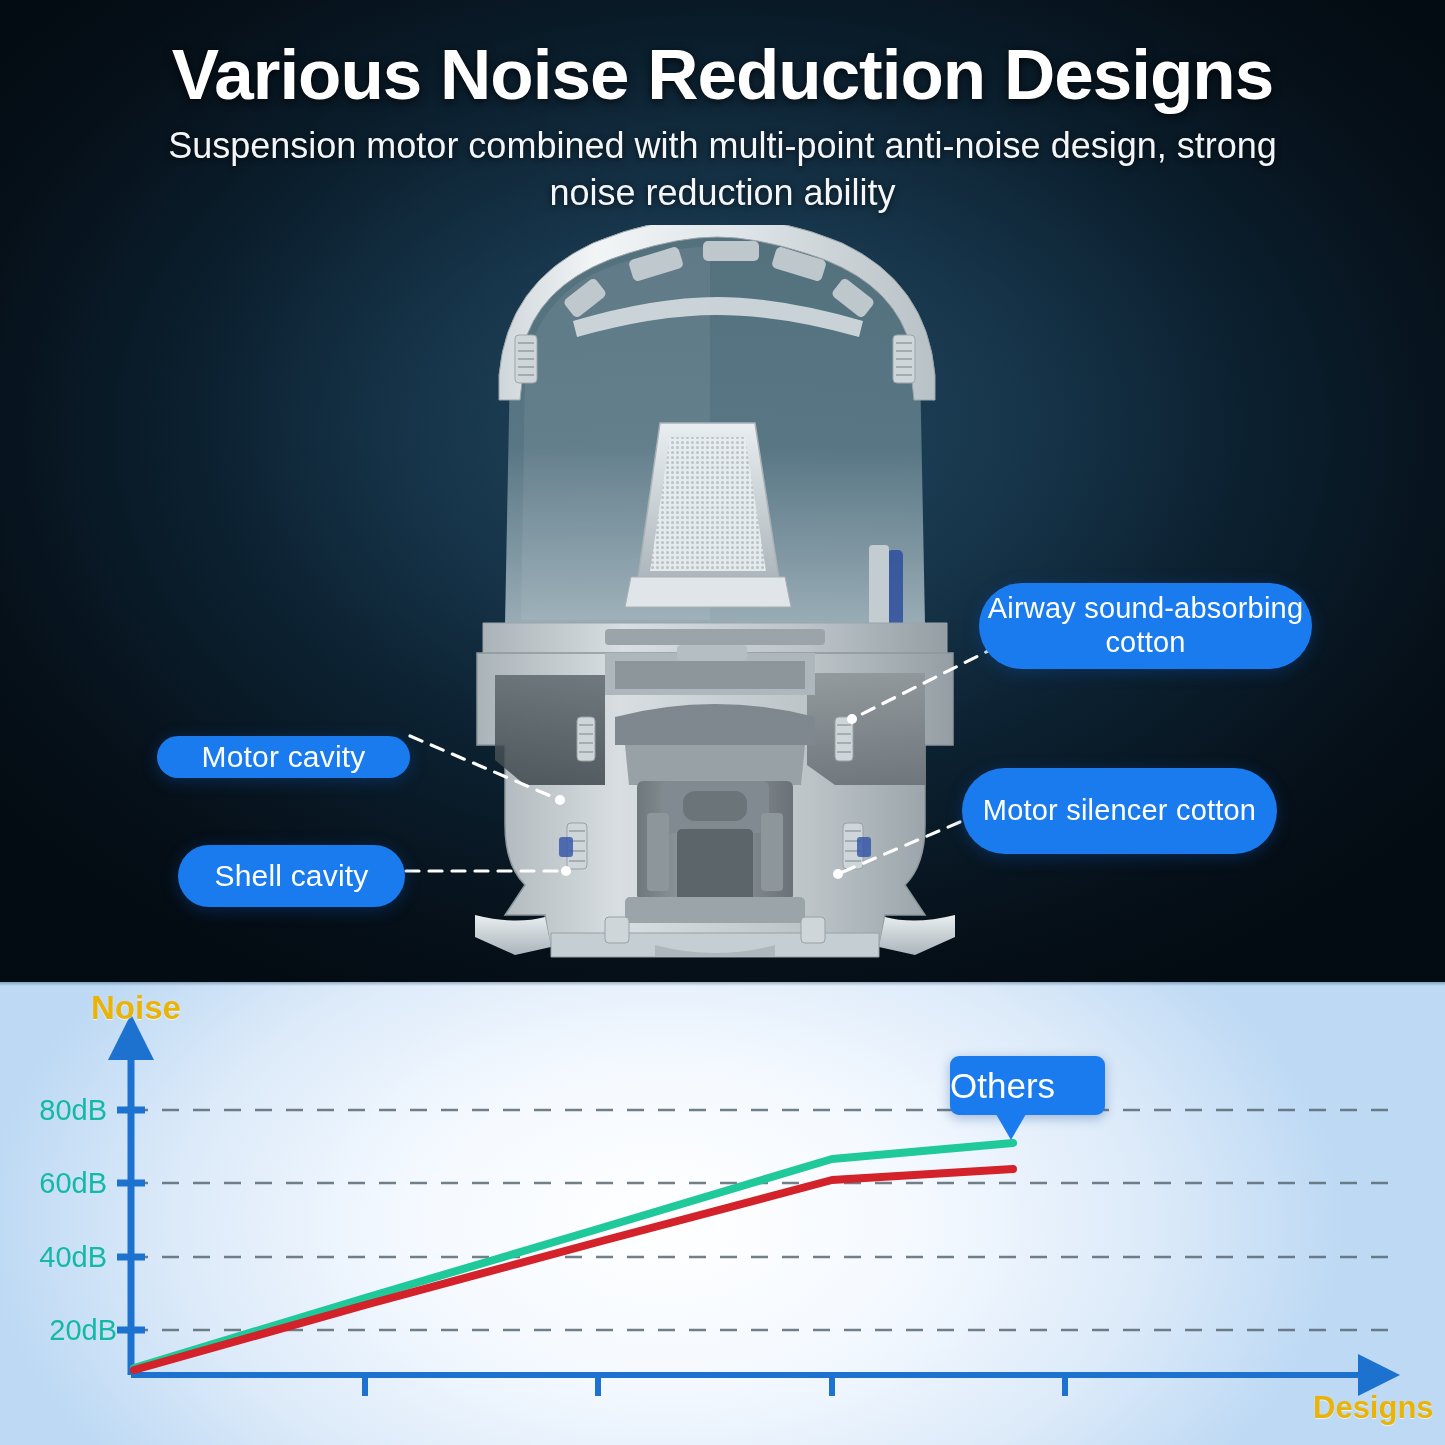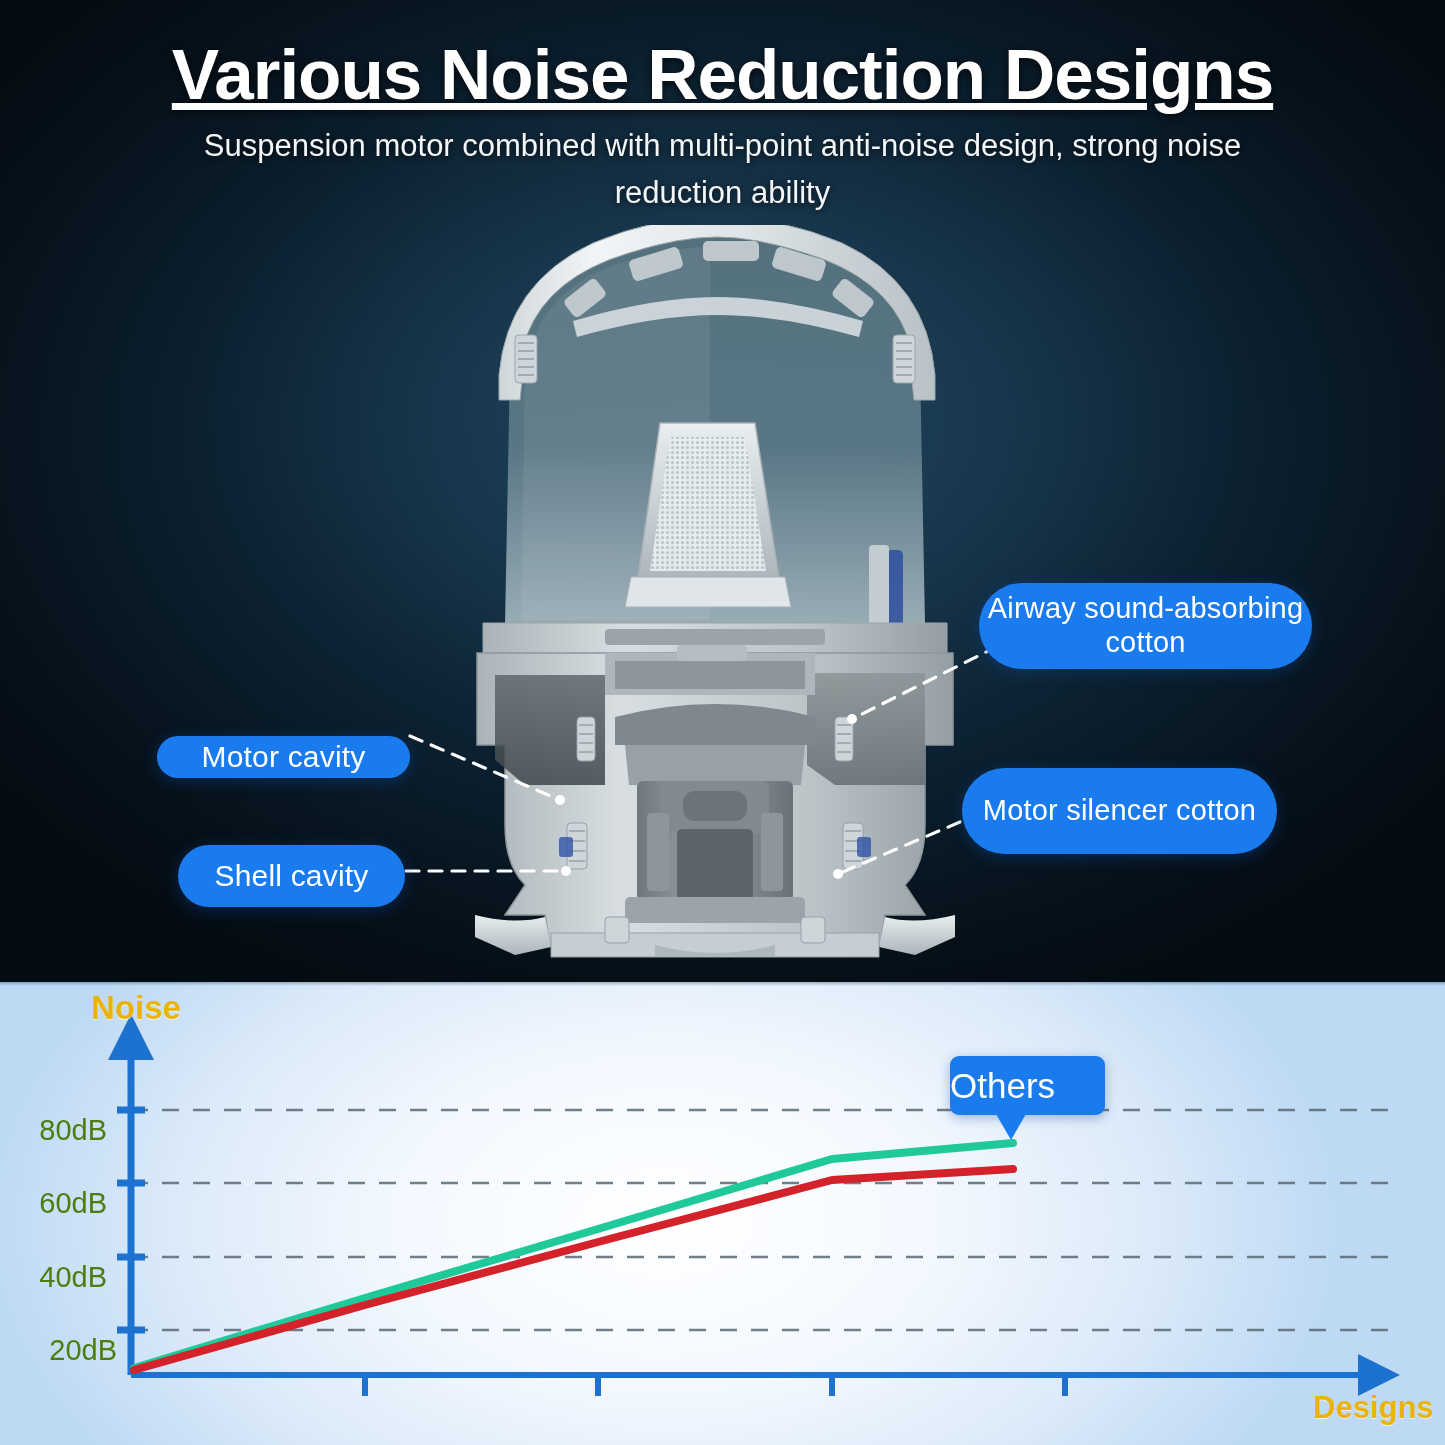--- a/index.html
+++ b/index.html
@@ -21,25 +21,24 @@
     position:absolute;inset:0;
     background:radial-gradient(ellipse 760px 520px at 50% 40%, rgba(60,120,160,.18) 0%, rgba(10,30,45,0) 70%);
     pointer-events:none;
   }
 
   .title{
     position:absolute;left:0;top:34px;width:1445px;text-align:center;
     font-size:71px;font-weight:700;color:#ffffff;letter-spacing:-1px;
     text-shadow:0 2px 10px rgba(0,0,0,.75);
     white-space:nowrap;
-    text-decoration:underline;
   }
   .subtitle{
     position:absolute;left:50%;transform:translateX(-50%);top:122px;width:1130px;
-    text-align:center;font-size:31px;line-height:47px;color:#f2f6f8;font-weight:400;
+    text-align:center;font-size:36px;line-height:47px;color:#f2f6f8;font-weight:400;
     text-shadow:0 1px 6px rgba(0,0,0,.7);
   }
 
   
   .device{position:absolute;left:455px;top:225px;width:520px;height:740px;}
   .device svg{display:block;}
 
   
   .pill{
     position:absolute;background:#1a7bef;color:#ffffff;
@@ -70,23 +69,22 @@
   .chart-sec svg{position:absolute;left:0;top:0;}
 
   .axis-name{
     position:absolute;font-weight:700;color:#eab308;
     text-shadow:0 1px 1px rgba(255,255,255,.7);
   }
   #noise-label{left:91px;top:989px;font-size:33px;}
   #suction-label{left:1313px;top:1390px;font-size:31px;}
 
   .tick{
-    position:absolute;color:#4d7c0f;font-size:29px;text-align:right;
+    position:absolute;color:#14b8a6;font-size:29px;text-align:right;
     font-family:"Liberation Sans", sans-serif;
-    margin-top:20px;
   }
 
   
   .tip{
     position:absolute;background:#1a7bef;color:#fff;display:flex;
     align-items:center;justify-content:flex-start;font-weight:400;
     box-shadow:0 3px 12px rgba(10,70,150,.35);
   }
   #tip-others{
     left:950px;top:1056px;width:155px;height:59px;border-radius:9px;font-size:35px;

